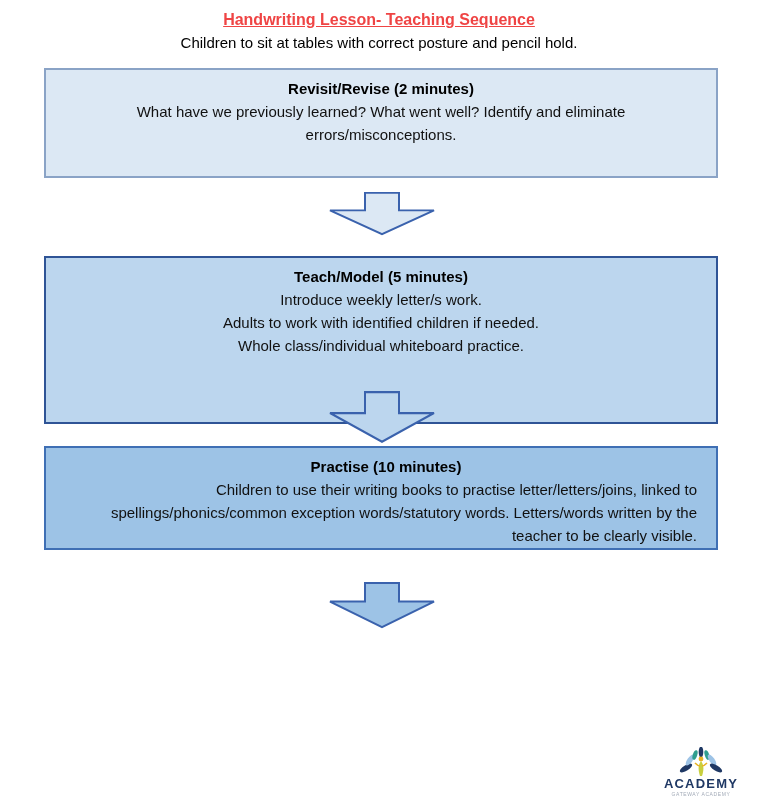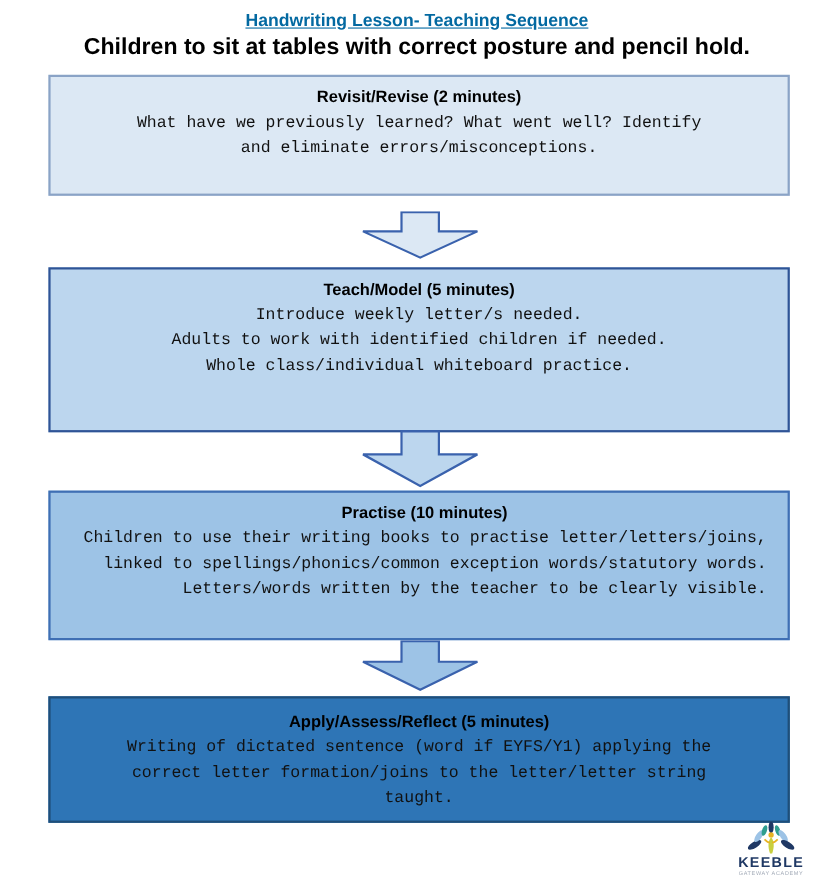--- a/index.html
+++ b/index.html
@@ -19,46 +19,46 @@
     top: 8px;
     left: 0;
     width: 100%;
     text-align: center;
     line-height: 23px;
   }
   .title {
     font-size: 16px;
     font-weight: bold;
     text-decoration: underline;
-    color: #0369a1;
+    color: #ef4444;
   }
   .subtitle {
-    font-size: 21px;
-    font-weight: bold;
+    font-size: 15px;
+    font-weight: normal;
     color: #000000;
   }
 
   
   .step {
     position: absolute;
     left: 44px;
     width: 674px;
     box-sizing: border-box;
     border: 2px solid;
     text-align: center;
     padding-top: 7px;
     line-height: 23px;
     font-size: 15px;
   }
   .step .heading { font-weight: bold; color: #000000; }
-  .step .body-line { margin: 0 auto; font-family: Liberation Mono, monospace; }
+  .step .body-line { margin: 0 auto; }
 
   .step-1 { top: 68px;  height: 110px; }
-  .step-2 { top: 243px; height: 150px; }
-  .step-3 { top: 446px; height: 136px; padding-left: 10px; }
+  .step-2 { top: 256px; height: 168px; }
+  .step-3 { top: 446px; height: 104px; padding-left: 10px; }
   .step-4 { top: 633px; height: 115px; padding-top: 10px; }
 
   .step-1 .body-line { max-width: 548px; }
   .step-2 .body-line { max-width: 660px; }
   .step-3 .body-line { max-width: 622px; text-align: right; }
   .step-4 .body-line { max-width: 558px; }
 
   
   .arrow {
     position: absolute;
@@ -108,21 +108,21 @@
   </div>
 
   <div class="arrow arrow-1">
     <svg viewBox="0 0 106 48" preserveAspectRatio="none" aria-hidden="true">
       <polygon points="36,1 70,1 70,20 105,20 53,46 1,20 36,20" fill="#dce8f4" stroke="#3a62ad"></polygon>
     </svg>
   </div>
 
   <div class="step step-2" style="background-color: rgb(188, 214, 238); border-color: rgb(47, 84, 150);">
     <div class="heading">Teach/Model (5 minutes)</div>
-    <div class="body-line">Introduce weekly letter/s needed.</div>
+    <div class="body-line">Introduce weekly letter/s work.</div>
     <div class="body-line">Adults to work with identified children if needed.</div>
     <div class="body-line">Whole class/individual whiteboard practice.</div>
   </div>
 
   <div class="arrow arrow-2">
     <svg viewBox="0 0 106 48" preserveAspectRatio="none" aria-hidden="true">
       <polygon points="36,1 70,1 70,20 105,20 53,46 1,20 36,20" fill="#bcd6ee" stroke="#3a62ad"></polygon>
     </svg>
   </div>
 
@@ -130,35 +130,31 @@
     <div class="heading">Practise (10 minutes)</div>
     <div class="body-line">Children to use their writing books to practise letter/letters/joins, linked to spellings/phonics/common exception words/statutory words. Letters/words written by the teacher to be clearly visible.</div>
   </div>
 
   <div class="arrow arrow-3">
     <svg viewBox="0 0 106 48" preserveAspectRatio="none" aria-hidden="true">
       <polygon points="36,1 70,1 70,20 105,20 53,46 1,20 36,20" fill="#9dc3e6" stroke="#3a62ad"></polygon>
     </svg>
   </div>
 
-  <div class="step step-4" style="background-color: rgb(46, 117, 182); border-color: rgb(31, 78, 121);">
-    <div class="heading">Apply/Assess/Reflect (5 minutes)</div>
-    <div class="body-line">Writing of dictated sentence (word if EYFS/Y1) applying the correct letter formation/joins to the letter/letter string taught.</div>
-  </div>
 
   <div class="logo">
     <svg class="logo-icon" width="46" height="30" viewBox="0 0 46 30" aria-hidden="true">
       <ellipse cx="8" cy="21" rx="7" ry="2.8" fill="#1f3864" transform="rotate(-32 8 21)"></ellipse>
       <ellipse cx="12" cy="13" rx="6.5" ry="2.6" fill="#9dc3e6" transform="rotate(-55 12 13)"></ellipse>
       <ellipse cx="17" cy="8" rx="5" ry="2.2" fill="#2f9e8f" transform="rotate(-72 17 8)"></ellipse>
       <ellipse cx="23" cy="5" rx="5.5" ry="2.3" fill="#1f3864" transform="rotate(-90 23 5)"></ellipse>
       <ellipse cx="29" cy="8" rx="5" ry="2.2" fill="#2f9e8f" transform="rotate(72 29 8)"></ellipse>
       <ellipse cx="34" cy="13" rx="6.5" ry="2.6" fill="#9dc3e6" transform="rotate(55 34 13)"></ellipse>
       <ellipse cx="38" cy="21" rx="7" ry="2.8" fill="#1f3864" transform="rotate(32 38 21)"></ellipse>
       <circle cx="23" cy="12" r="2.4" fill="#e8b324"></circle>
       <path d="M23,14 C20,18 20,23 22,29 L24,29 C26,23 26,18 23,14 Z" fill="#c8cf3e"></path>
       <path d="M17,16 C19,18 21,19 22,19 M29,16 C27,18 25,19 24,19" stroke="#e8b324" stroke-width="1.6" fill="none"></path>
     </svg>
-    <div class="logo-name" style="color: rgb(31, 56, 100);">KEEBLE</div>
+    <div class="logo-name" style="color: rgb(31, 56, 100);">ACADEMY</div>
     <div class="logo-tagline" style="color: rgb(163, 171, 184);">GATEWAY ACADEMY</div>
   </div>
 
 </div>
 
 </body></html>

